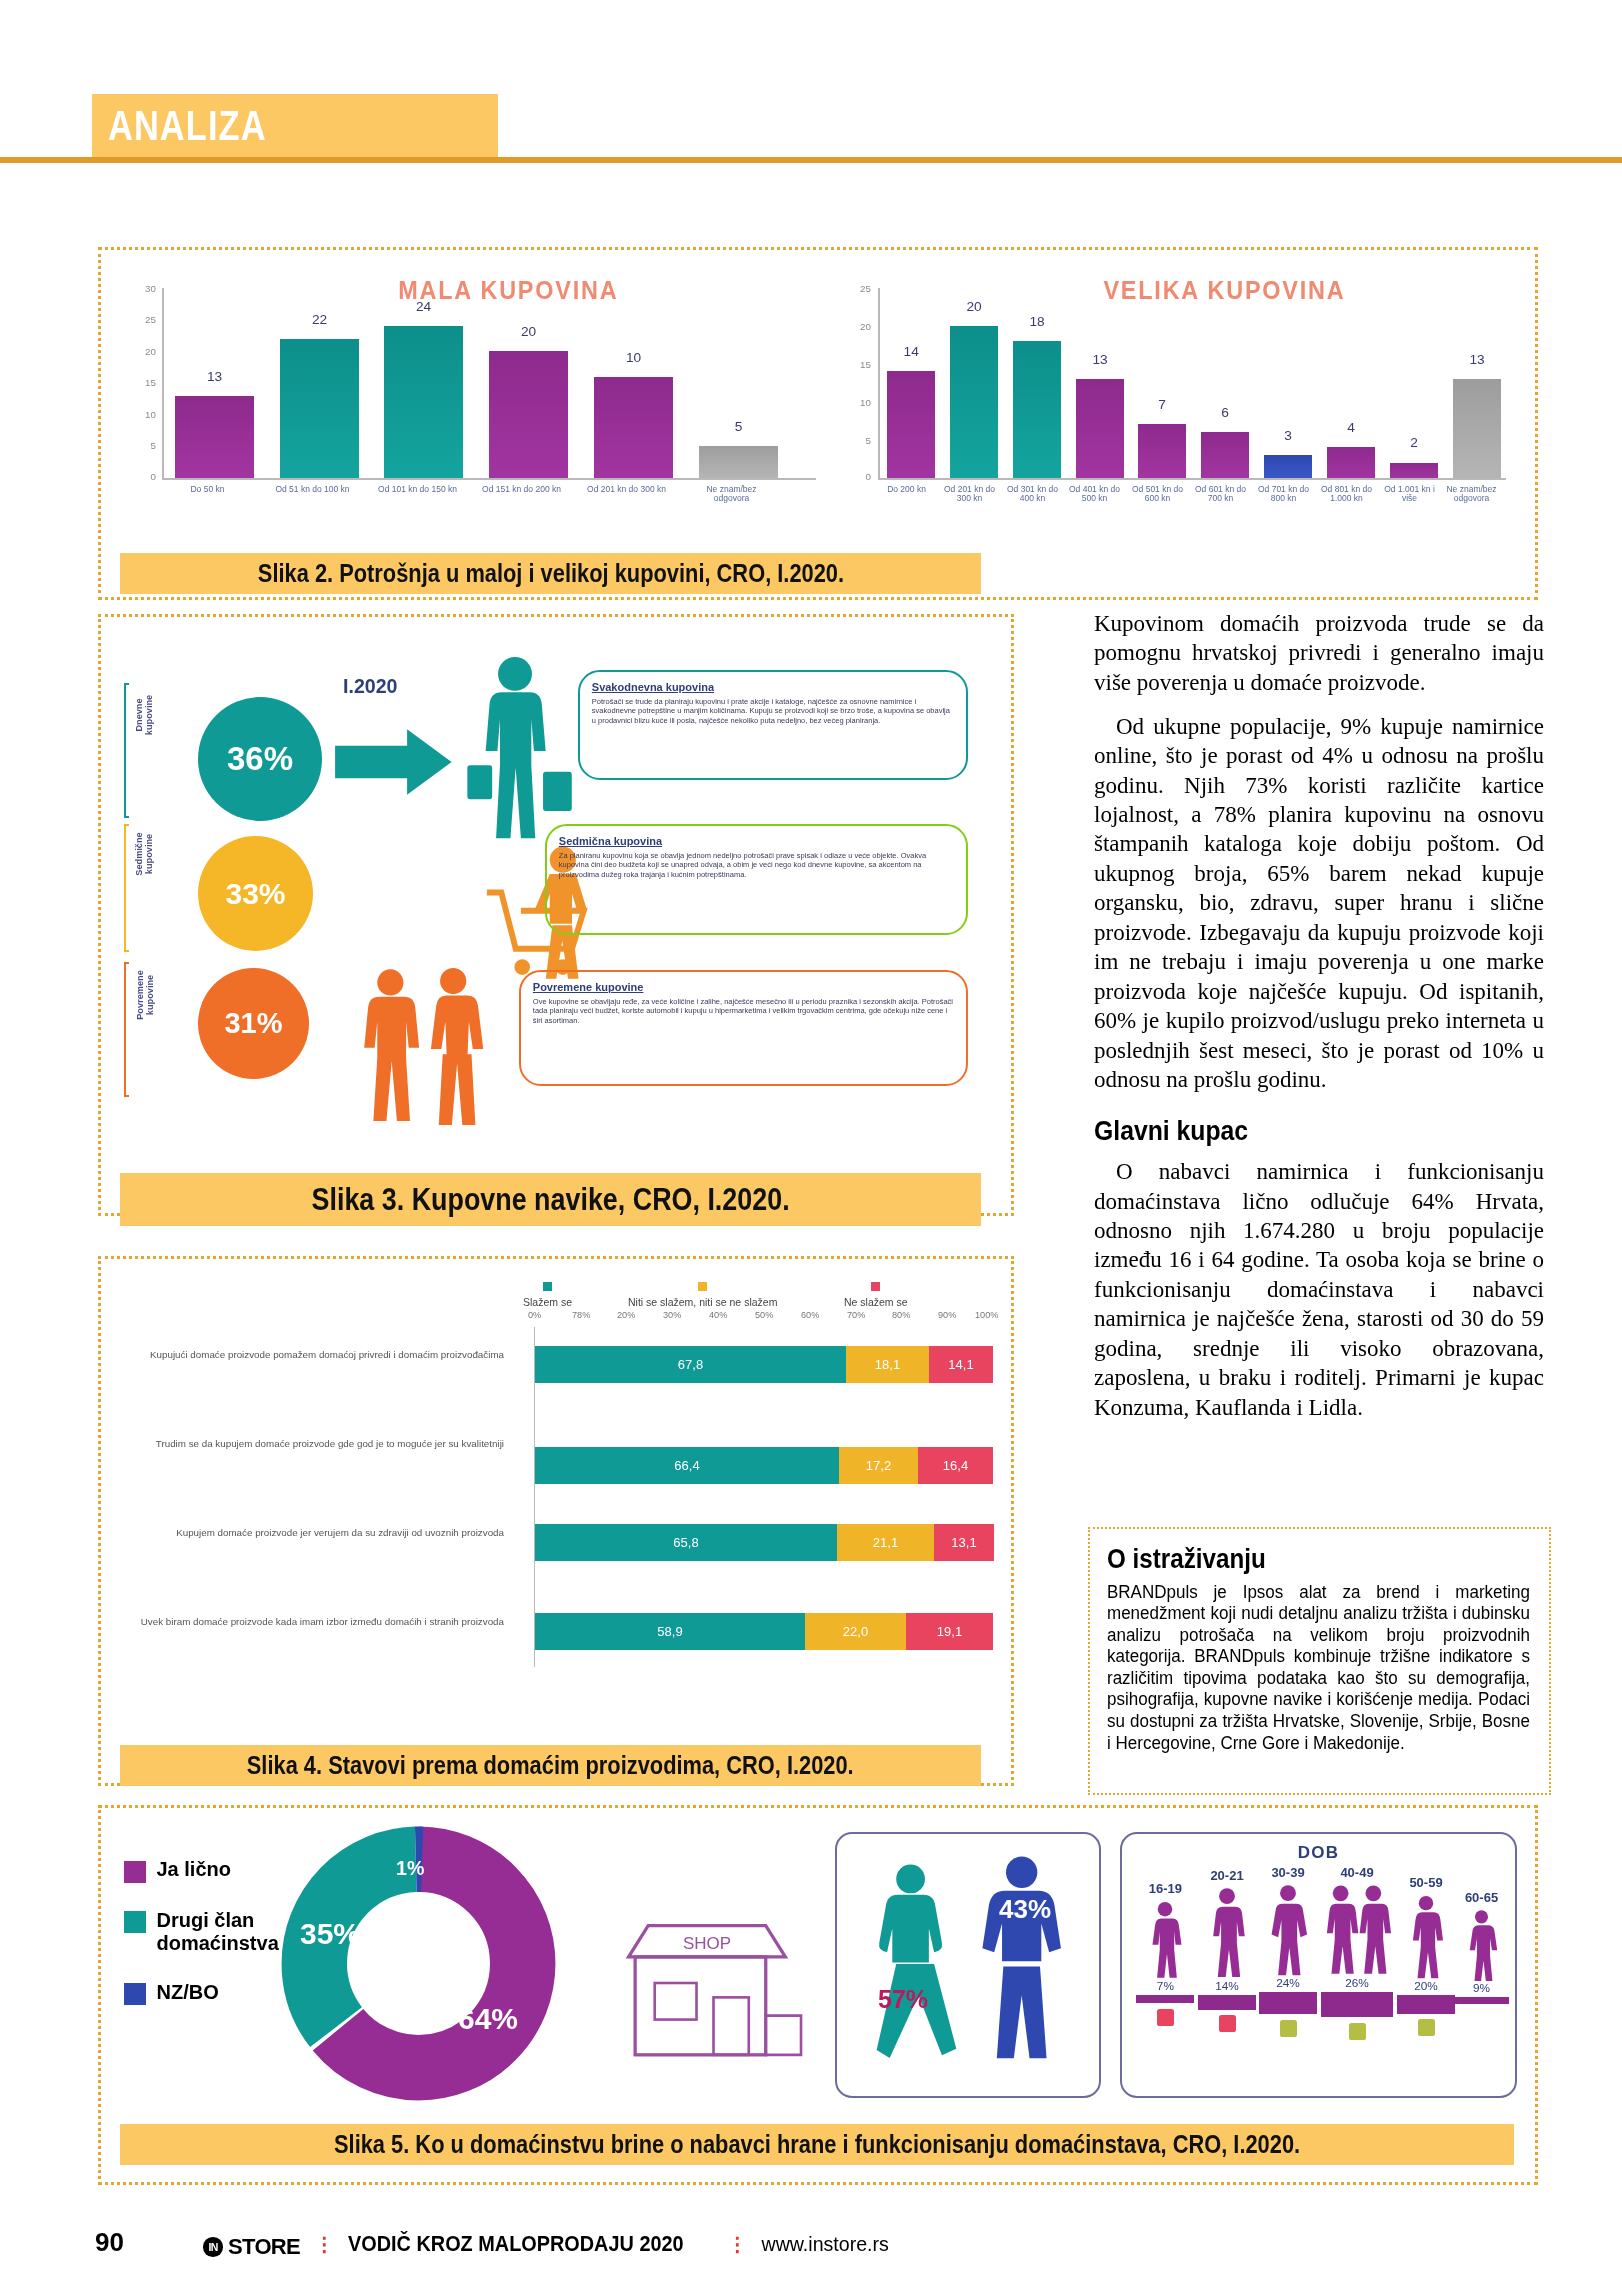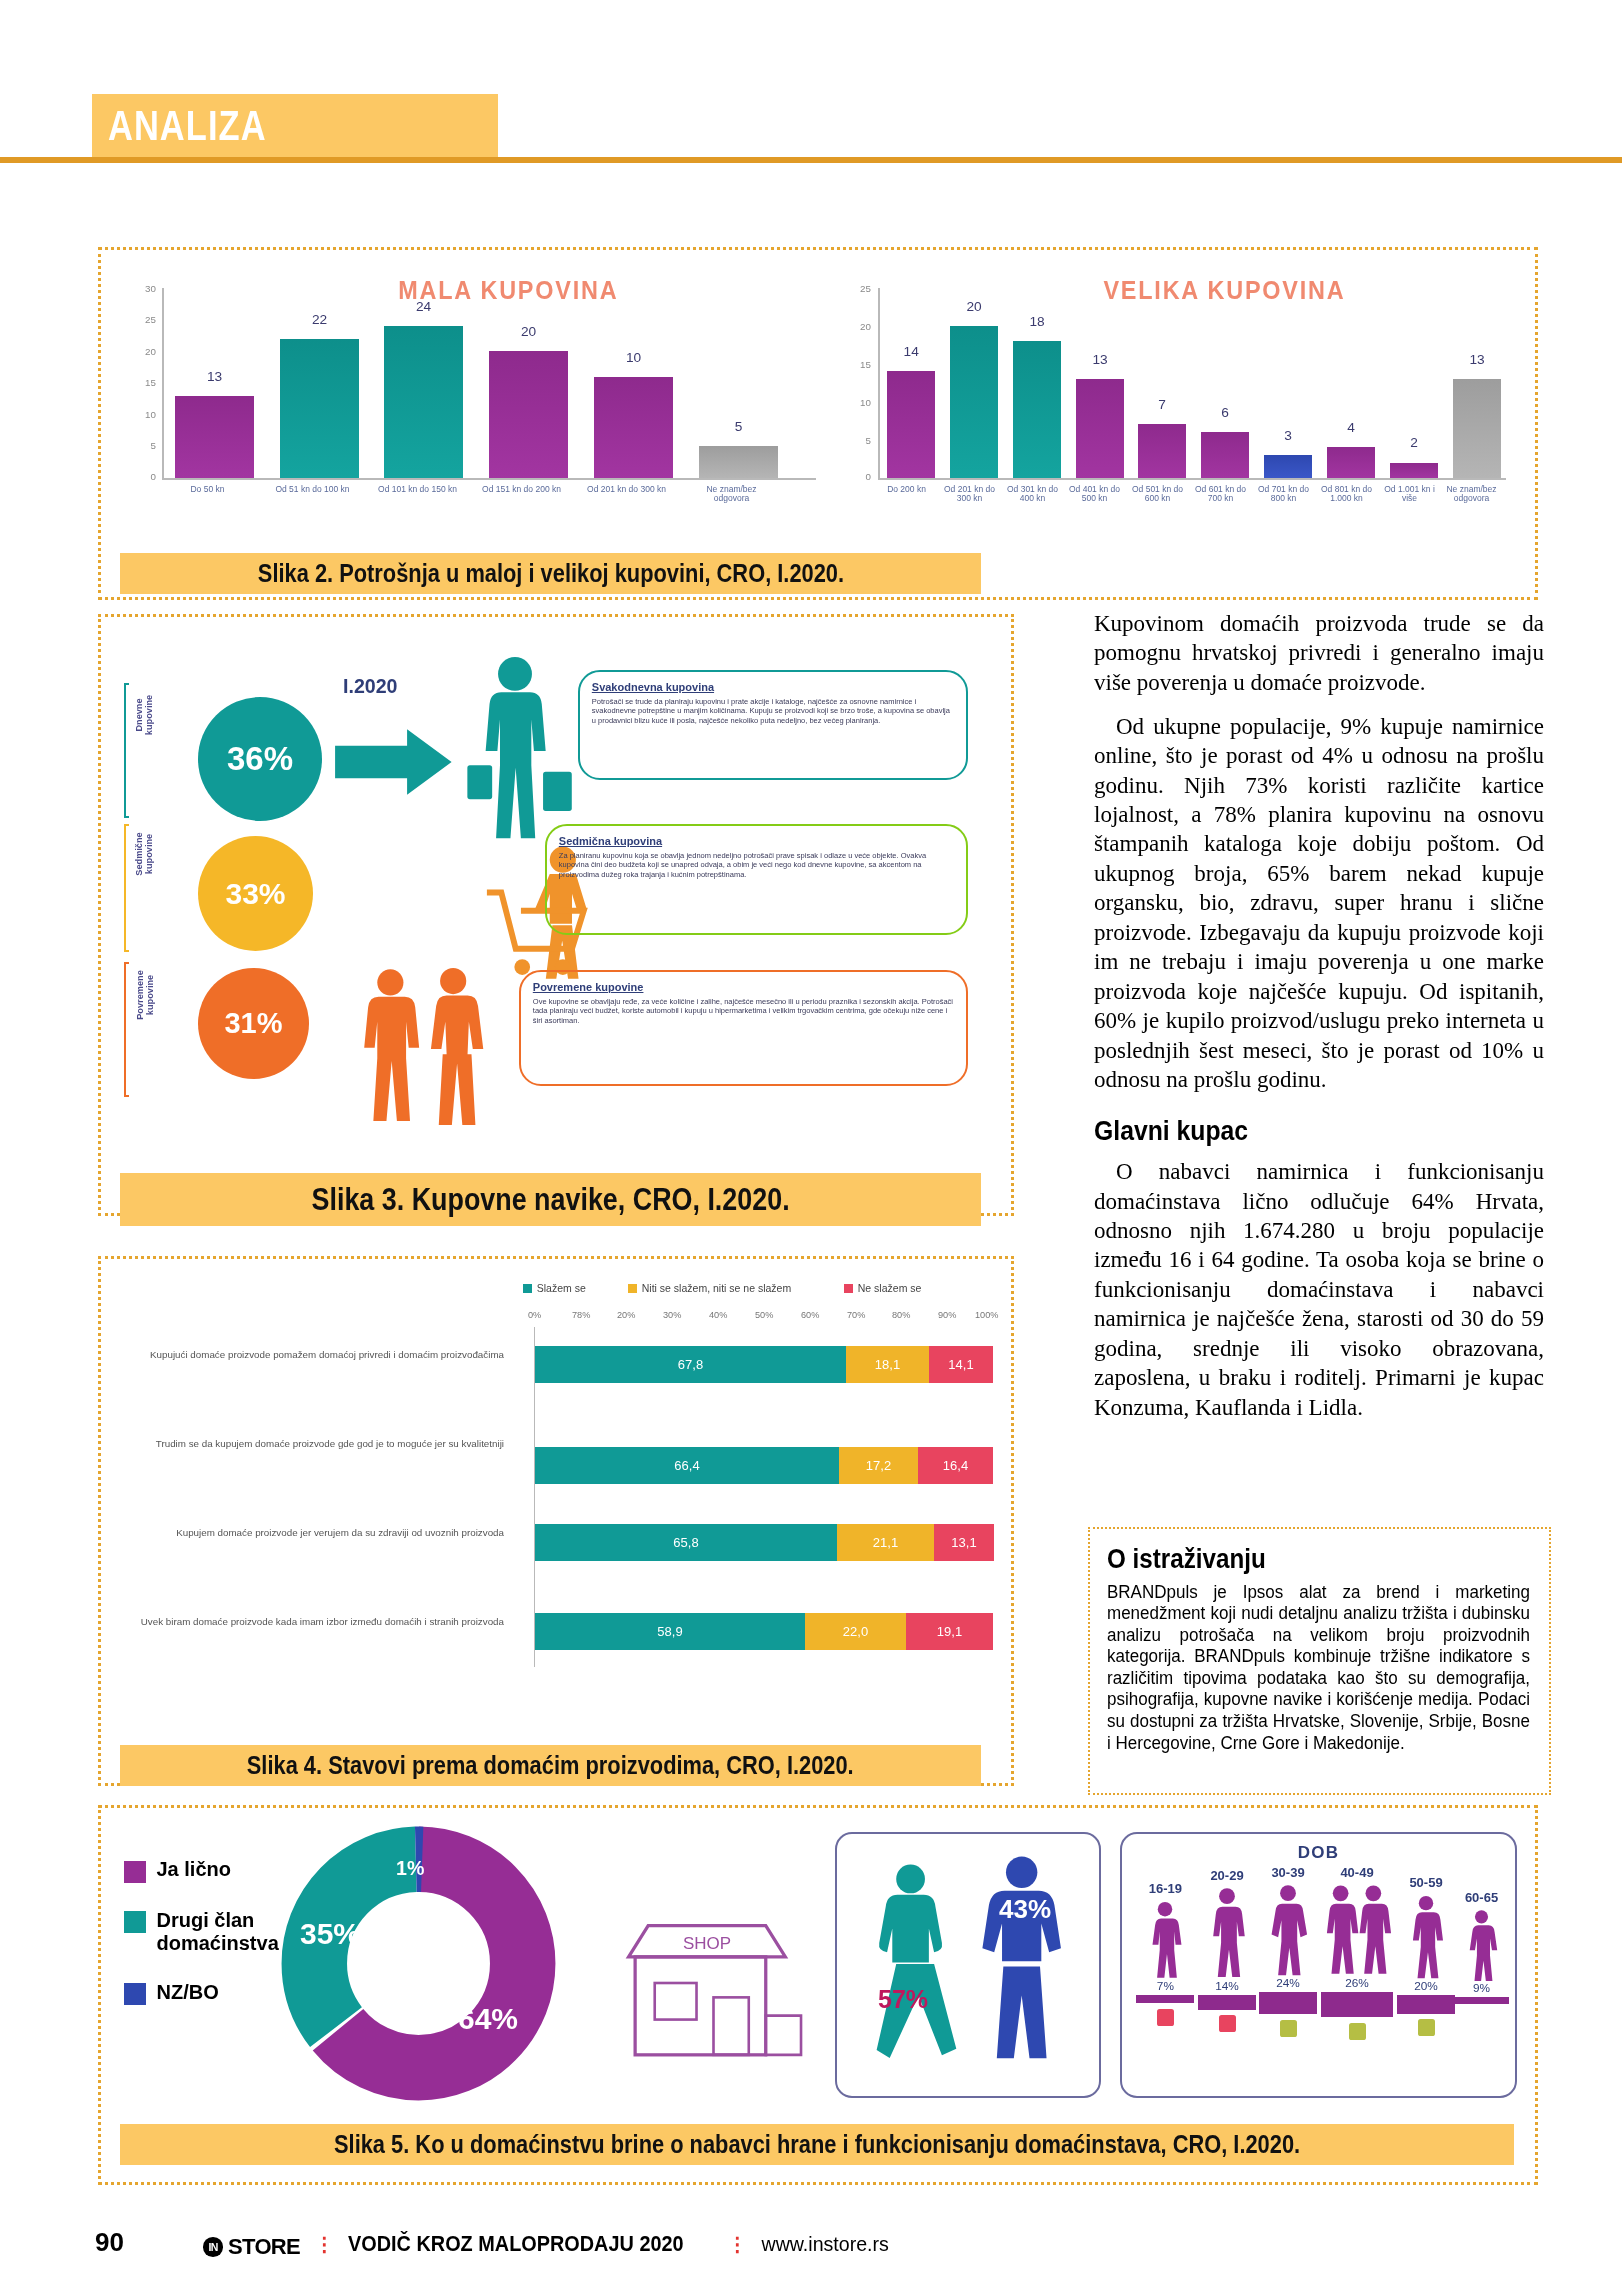--- a/index.html
+++ b/index.html
@@ -46,21 +46,21 @@
   .chart-title{position:absolute;font-size:26px;color:#f08a70;font-weight:bold;letter-spacing:2px;
      font-family:"Liberation Sans",sans-serif;}
 
   
   .s4row{position:absolute;height:37px;}
   .s4seg{position:absolute;top:0;height:100%;display:flex;align-items:center;justify-content:center;
      color:#fff;font-size:13px;font-family:"Liberation Sans",sans-serif;}
   .s4lab{position:absolute;font-size:9.8px;color:#555;text-align:right;line-height:1.15;
      font-family:"Liberation Sans",sans-serif;}
   .s4tick{position:absolute;font-size:9.2px;color:#777;font-family:"Liberation Sans",sans-serif;}
-  .s4leg{position:absolute;font-size:10.5px;color:#444;font-family:"Liberation Sans",sans-serif;display:flex;align-items:center;gap:4.6px;}
+  .s4leg{position:absolute;font-size:10.5px;color:#444;font-family:"Liberation Sans",sans-serif;display:flex;align-items:center;gap:4.6px;flex-direction:column;}
   .s4chip{width:9.2px;height:9.2px;display:inline-block;}
 
   
   .legend-item{display:flex;align-items:flex-start;gap:10.5px;margin-bottom:26px;}
   .legend-chip{width:22px;height:22px;flex:0 0 22px;margin-top:2.6px;}
   .legend-txt{font-size:20px;font-weight:bold;line-height:1.15;font-family:"Liberation Sans",sans-serif;}
   .panel{position:absolute;border:2px solid #6b6b9e;border-radius:17px;background:#fff;}
   .panel-title{position:absolute;top:9.2px;left:0;width:100%;text-align:center;font-size:17px;color:#2f3e78;
      font-weight:bold;letter-spacing:1.3px;font-family:"Liberation Sans",sans-serif;}
 
@@ -398,21 +398,21 @@
     <svg width="58" height="79" viewBox="0 0 88 120" style="display:block;margin:3.9px auto 0;">
       <circle cx="44" cy="14" r="11" fill="#962d95"></circle>
         <path d="M32 28h24q8 0 9 10l4 30h-9l-2-20v28l4 42h-11l-4-36-4 36h-11l4-42V48l-2 20h-9l4-30q1-10 9-10z" fill="#962d95"></path>
       </svg>
     <div style="text-align:center;font-size:11.8px;color:#2f3e78;font-family:'Liberation Sans',sans-serif;">7%</div>
     <div style="height:7.9px;background:#8e2a8d;margin-top:2.6px;"></div>
     <div style="width:17px;height:17px;background:#e8445f;border-radius:2.6px;margin:5.2px auto 0;"></div>
   </div>
 
   <div style="position:absolute;left:76px;top:34px;width:58px;">
-    <div style="text-align:center;font-size:13px;color:#2f3e78;font-weight:bold;font-family:'Liberation Sans',sans-serif;">20-29</div>
+    <div style="text-align:center;font-size:13px;color:#2f3e78;font-weight:bold;font-family:'Liberation Sans',sans-serif;">20-21</div>
     <svg width="58" height="92" viewBox="0 0 88 140" style="display:block;margin:3.9px auto 0;">
       <circle cx="44" cy="14" r="12" fill="#962d95"></circle>
         <path d="M31 30h26q9 0 10 11l4 34h-9l-3-22v32l5 52h-12l-5-42-5 42h-12l5-52V53l-3 22h-9l4-34q1-11 10-11z" fill="#962d95"></path>
       </svg>
     <div style="text-align:center;font-size:11.8px;color:#2f3e78;font-family:'Liberation Sans',sans-serif;">14%</div>
     <div style="height:14.4px;background:#8e2a8d;margin-top:2.6px;"></div>
     <div style="width:17px;height:17px;background:#e8445f;border-radius:2.6px;margin:5.2px auto 0;"></div>
   </div>
 
   <div style="position:absolute;left:137px;top:31px;width:58px;">

